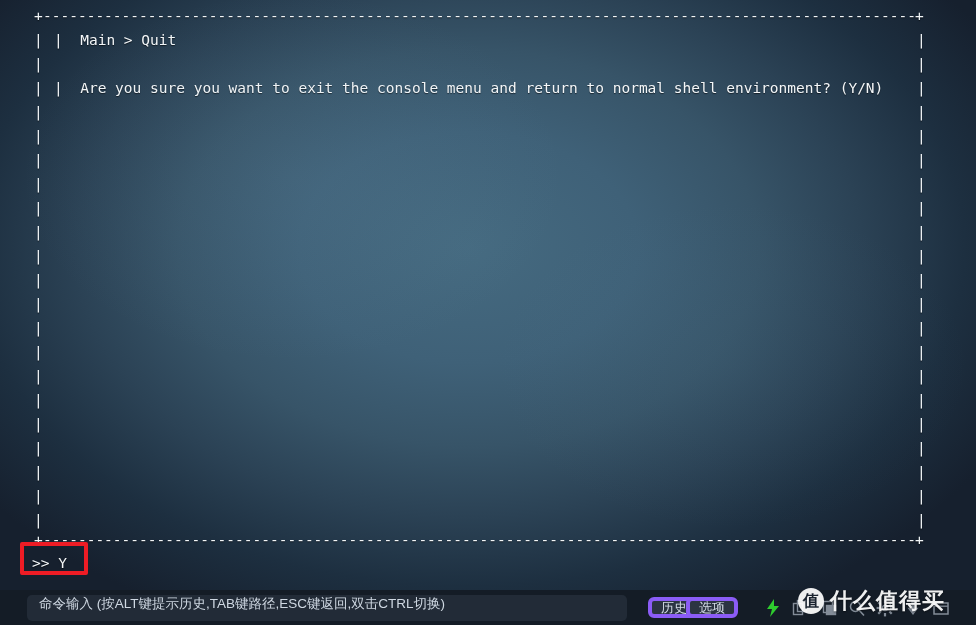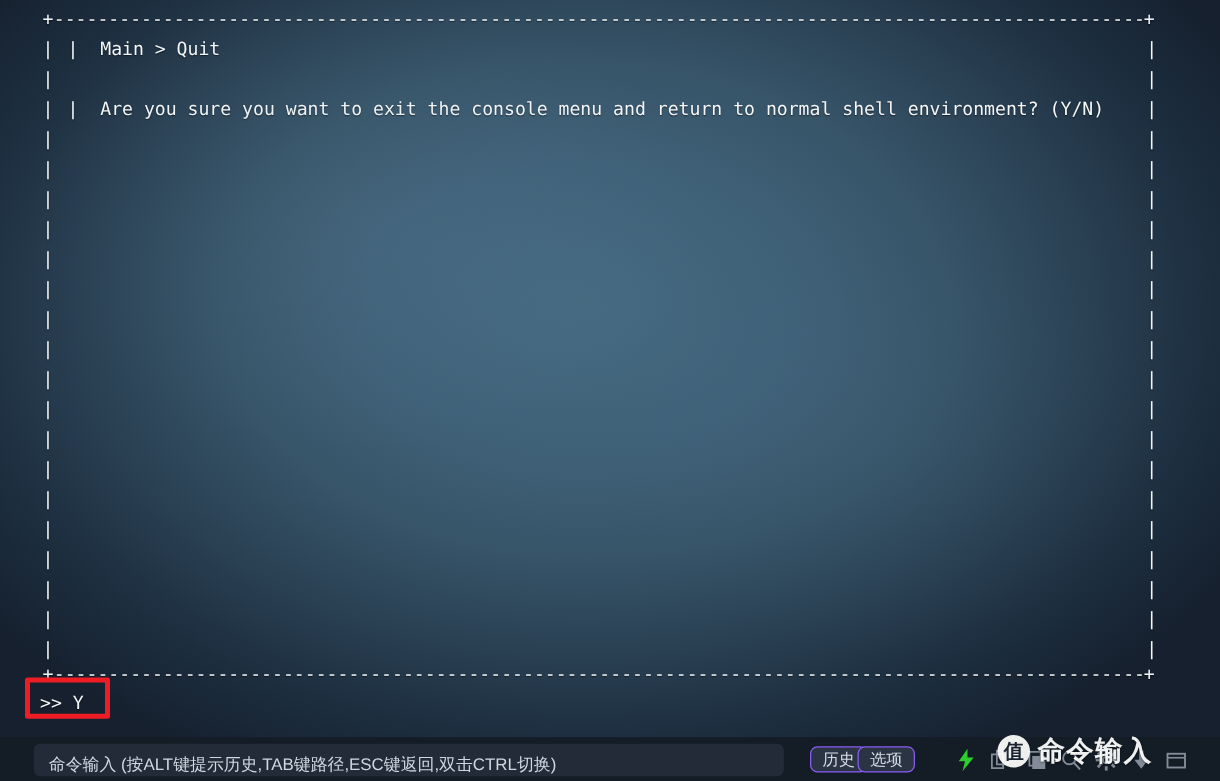--- a/index.html
+++ b/index.html
@@ -139,36 +139,36 @@
   }
   .cmd-input {
     position: absolute;
     left: 27px;
     top: 5px;
     width: 600px;
     height: 26px;
     background: #222b37;
     border-radius: 5px;
     display: flex;
-    align-items: flex-end;
+    align-items: flex-start;
     padding-left: 12px;
     box-sizing: border-box;
     color: #cfd8e2;
     font-size: 13.5px;
     white-space: nowrap;
     overflow: hidden;
   }
   .bar-btn {
     position: absolute;
     top: 7px;
     height: 21px;
     min-width: 42px;
     padding: 0 9px;
     background: #2b3442;
-    border: 1px solid #8b5cf6;
+    border: 4px solid #8b5cf6;
     border-radius: 6px;
     color: #d4dce6;
     font-size: 13px;
     display: flex;
     align-items: center;
     justify-content: center;
     box-sizing: border-box;
   }
   #btn-history { left: 648px; }
   #btn-options { left: 686px; }
@@ -372,16 +372,16 @@
           <rect x="2" y="4" width="14" height="11" fill="none" stroke="#aeb8c4" stroke-width="1.5"></rect>
           <line x1="2" y1="7.2" x2="16" y2="7.2" stroke="#aeb8c4" stroke-width="1.3"></line>
         </svg>
       </div>
 
     </div>
   </div>
 
   <div id="watermark">
     <div class="wm-logo">值</div>
-    <div class="wm-text">命令输入</div>
+    <div class="wm-text">什么值得买</div>
   </div>
 
 </div>
 
 </body></html>

